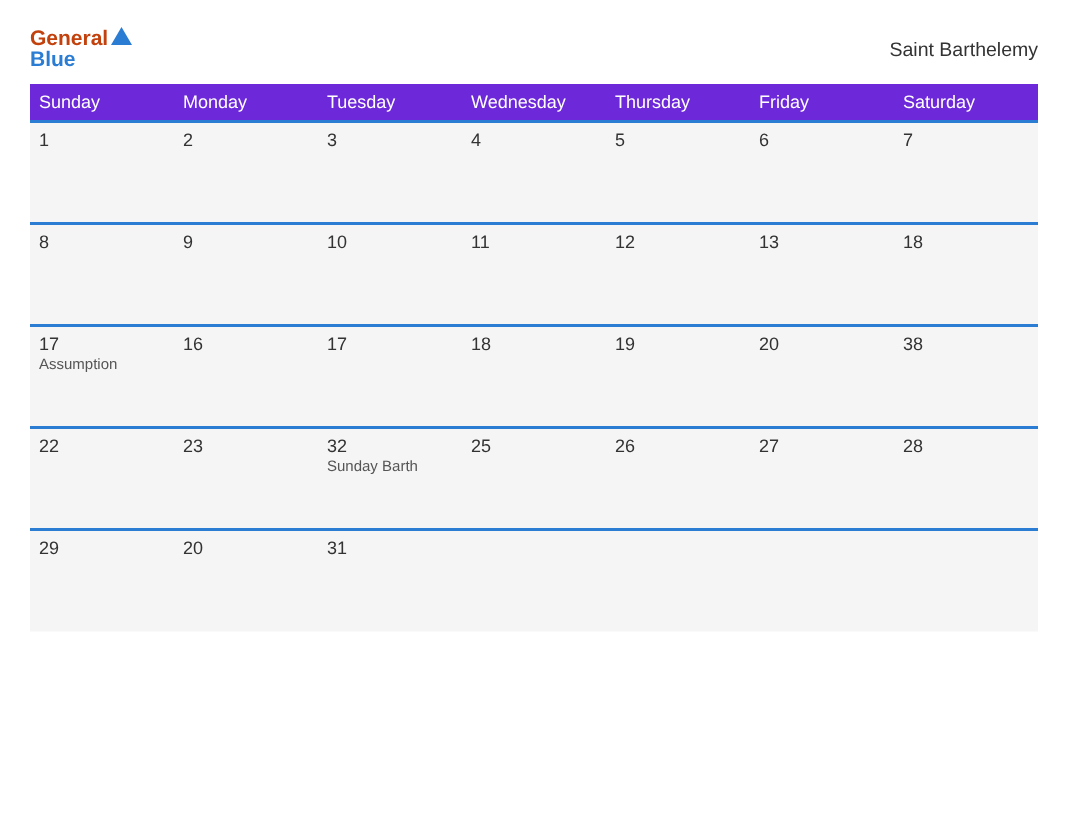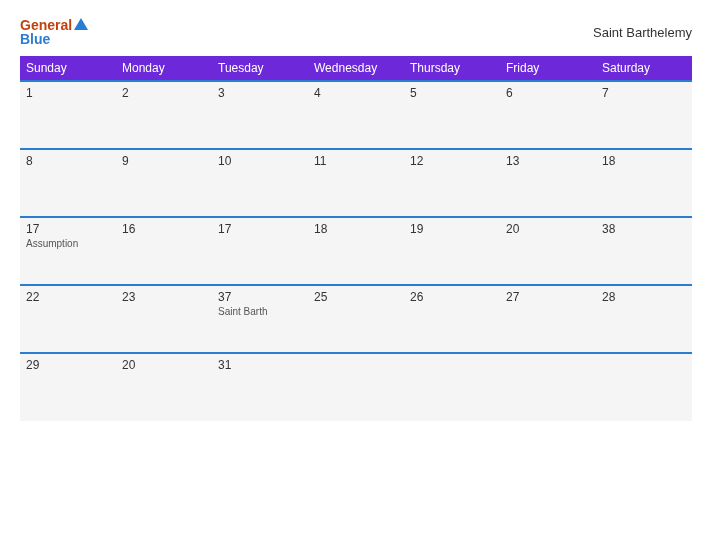--- a/index.html
+++ b/index.html
@@ -216,22 +216,22 @@
           </td>
         </tr>
         <tr>
           <td>
             <span class="day-number">22</span>
           </td>
           <td>
             <span class="day-number">23</span>
           </td>
           <td>
-            <span class="day-number">37</span>
-            <span class="day-event">Saint Barth</span>
+            <span class="day-number">32</span>
+            <span class="day-event">Sunday Barth</span>
           </td>
           <td>
             <span class="day-number">25</span>
           </td>
           <td>
             <span class="day-number">26</span>
           </td>
           <td>
             <span class="day-number">27</span>
           </td>

